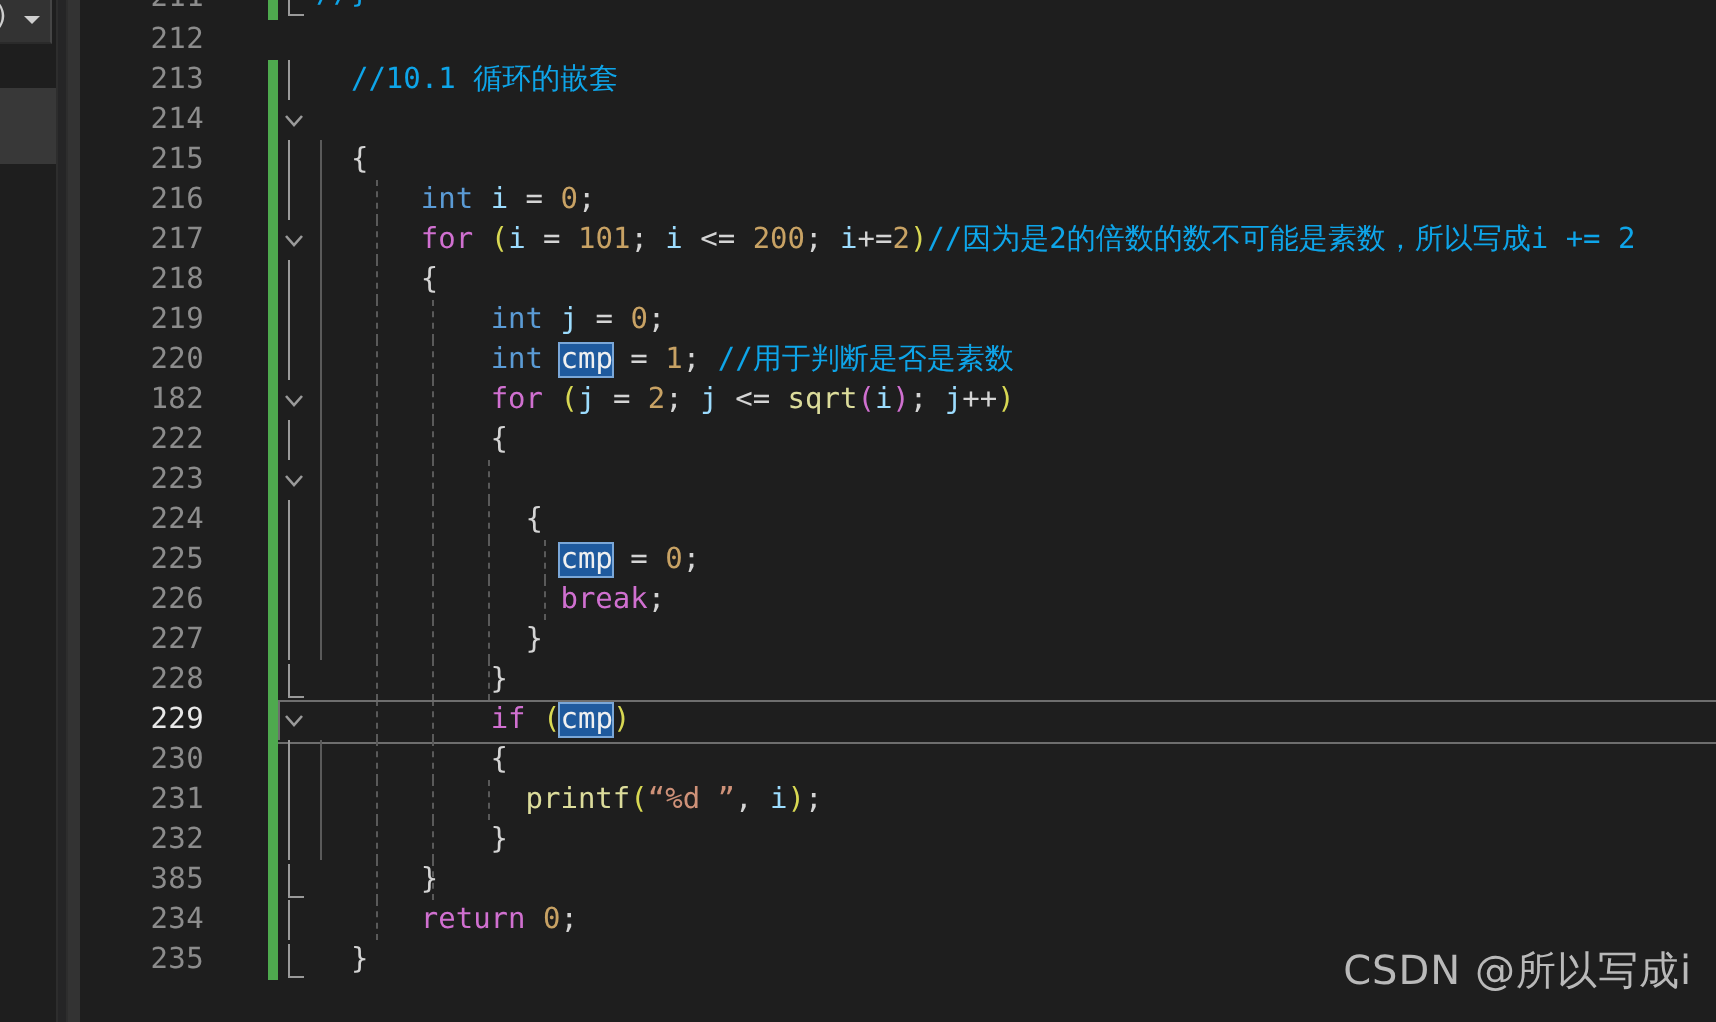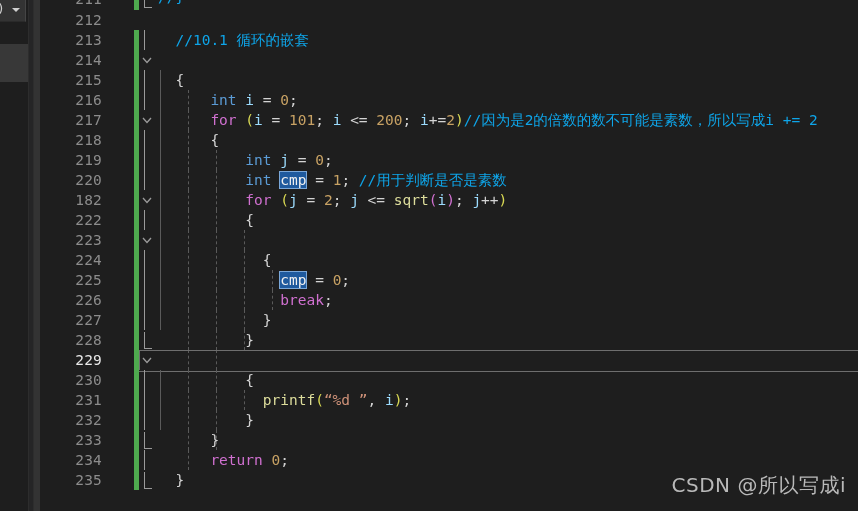--- a/index.html
+++ b/index.html
@@ -257,25 +257,25 @@
         <div class="row" style="top: 230px; position: absolute; left: 0px; right: 0px;"><div class="lineno">223</div><div class="changebar"></div><div class="guide" style="left: 120px;"></div><div class="guide dashed" style="left: 148px;"></div><div class="guide dashed" style="left: 176px;"></div><div class="guide dashed" style="left: 204px;"></div><div class="fold"><svg width="12" height="20" viewBox="0 0 12 20">
               <path d="M2 8 L6 12.5 L10 8" fill="none" stroke="#9a9a9a" stroke-width="1.3"></path>
             </svg></div></div>
         <div class="row" style="top: 250px; position: absolute; left: 0px; right: 0px;"><div class="lineno">224</div><div class="changebar"></div><div class="guide" style="left: 120px;"></div><div class="guide dashed" style="left: 148px;"></div><div class="guide dashed" style="left: 176px;"></div><div class="guide dashed" style="left: 204px;"></div><div class="foldline"></div><div class="code"><span class="t-brace">            {</span></div></div>
         <div class="row" style="top: 270px; position: absolute; left: 0px; right: 0px;"><div class="lineno">225</div><div class="changebar"></div><div class="guide" style="left: 120px;"></div><div class="guide dashed" style="left: 148px;"></div><div class="guide dashed" style="left: 176px;"></div><div class="guide dashed" style="left: 204px;"></div><div class="guide dashed" style="left: 232px;"></div><div class="foldline"></div><div class="code"><span class="t-op">              </span><span class="sel">cmp</span><span class="t-op"> = </span><span class="t-num">0</span><span class="t-op">;</span></div></div>
         <div class="row" style="top: 290px; position: absolute; left: 0px; right: 0px;"><div class="lineno">226</div><div class="changebar"></div><div class="guide" style="left: 120px;"></div><div class="guide dashed" style="left: 148px;"></div><div class="guide dashed" style="left: 176px;"></div><div class="guide dashed" style="left: 204px;"></div><div class="guide dashed" style="left: 232px;"></div><div class="foldline"></div><div class="code"><span class="t-op">              </span><span class="t-ctl">break</span><span class="t-op">;</span></div></div>
         <div class="row" style="top: 310px; position: absolute; left: 0px; right: 0px;"><div class="lineno">227</div><div class="changebar"></div><div class="guide" style="left: 120px;"></div><div class="guide dashed" style="left: 148px;"></div><div class="guide dashed" style="left: 176px;"></div><div class="guide dashed" style="left: 204px;"></div><div class="foldline"></div><div class="code"><span class="t-brace">            }</span></div></div>
         <div class="row" style="top: 330px; position: absolute; left: 0px; right: 0px;"><div class="lineno">228</div><div class="changebar"></div><div class="guide dashed" style="left: 148px;"></div><div class="guide dashed" style="left: 176px;"></div><div class="guide dashed" style="left: 204px;"></div><div class="foldend"></div><div class="code"><span class="t-brace">          }</span></div></div>
         <div class="row active" style="top: 350px; position: absolute; left: 0px; right: 0px;"><div class="lineno">229</div><div class="changebar"></div><div class="guide dashed" style="left: 148px;"></div><div class="guide dashed" style="left: 176px;"></div><div class="fold"><svg width="12" height="20" viewBox="0 0 12 20">
               <path d="M2 8 L6 12.5 L10 8" fill="none" stroke="#9a9a9a" stroke-width="1.3"></path>
-            </svg></div><div class="activeline"><span class="lcap"></span></div></div>
+            </svg></div><div class="activeline"><span class="lcap"></span></div><div class="code"><span class="t-op">          </span><span class="t-ctl">if</span><span class="t-op"> </span><span class="t-b1">(</span><span class="sel">cmp</span><span class="t-b1">)</span></div></div>
         <div class="row" style="top: 370px; position: absolute; left: 0px; right: 0px;"><div class="lineno">230</div><div class="changebar"></div><div class="guide" style="left: 120px;"></div><div class="guide dashed" style="left: 148px;"></div><div class="guide dashed" style="left: 176px;"></div><div class="foldline"></div><div class="code"><span class="t-brace">          {</span></div></div>
         <div class="row" style="top: 390px; position: absolute; left: 0px; right: 0px;"><div class="lineno">231</div><div class="changebar"></div><div class="guide" style="left: 120px;"></div><div class="guide dashed" style="left: 148px;"></div><div class="guide dashed" style="left: 176px;"></div><div class="guide dashed" style="left: 204px;"></div><div class="foldline"></div><div class="code"><span class="t-op">            </span><span class="t-fn">printf</span><span class="t-b1">(</span><span class="t-str">“%d ”</span><span class="t-op">, </span><span class="t-var">i</span><span class="t-b1">)</span><span class="t-op">;</span></div></div>
         <div class="row" style="top: 410px; position: absolute; left: 0px; right: 0px;"><div class="lineno">232</div><div class="changebar"></div><div class="guide" style="left: 120px;"></div><div class="guide dashed" style="left: 148px;"></div><div class="guide dashed" style="left: 176px;"></div><div class="foldline"></div><div class="code"><span class="t-brace">          }</span></div></div>
-        <div class="row" style="top: 430px; position: absolute; left: 0px; right: 0px;"><div class="lineno">233</div><div class="changebar"></div><div class="guide dashed" style="left: 148px;"></div><div class="guide dashed" style="left: 176px;"></div><div class="foldend"></div><div class="code"><span class="t-brace">      }</span></div></div>
+        <div class="row" style="top: 430px; position: absolute; left: 0px; right: 0px;"><div class="lineno">385</div><div class="changebar"></div><div class="guide dashed" style="left: 148px;"></div><div class="guide dashed" style="left: 176px;"></div><div class="foldend"></div><div class="code"><span class="t-brace">      }</span></div></div>
         <div class="row" style="top: 450px; position: absolute; left: 0px; right: 0px;"><div class="lineno">234</div><div class="changebar"></div><div class="guide dashed" style="left: 148px;"></div><div class="foldline"></div><div class="code"><span class="t-op">      </span><span class="t-ctl">return</span><span class="t-op"> </span><span class="t-num">0</span><span class="t-op">;</span></div></div>
         <div class="row" style="top: 470px; position: absolute; left: 0px; right: 0px;"><div class="lineno">235</div><div class="changebar"></div><div class="foldend"></div><div class="code"><span class="t-brace">  }</span></div></div>
       </div>
 
     <div class="watermark">CSDN @所以写成i</div>
   </div>
 
 </div>
 
 </body></html>

